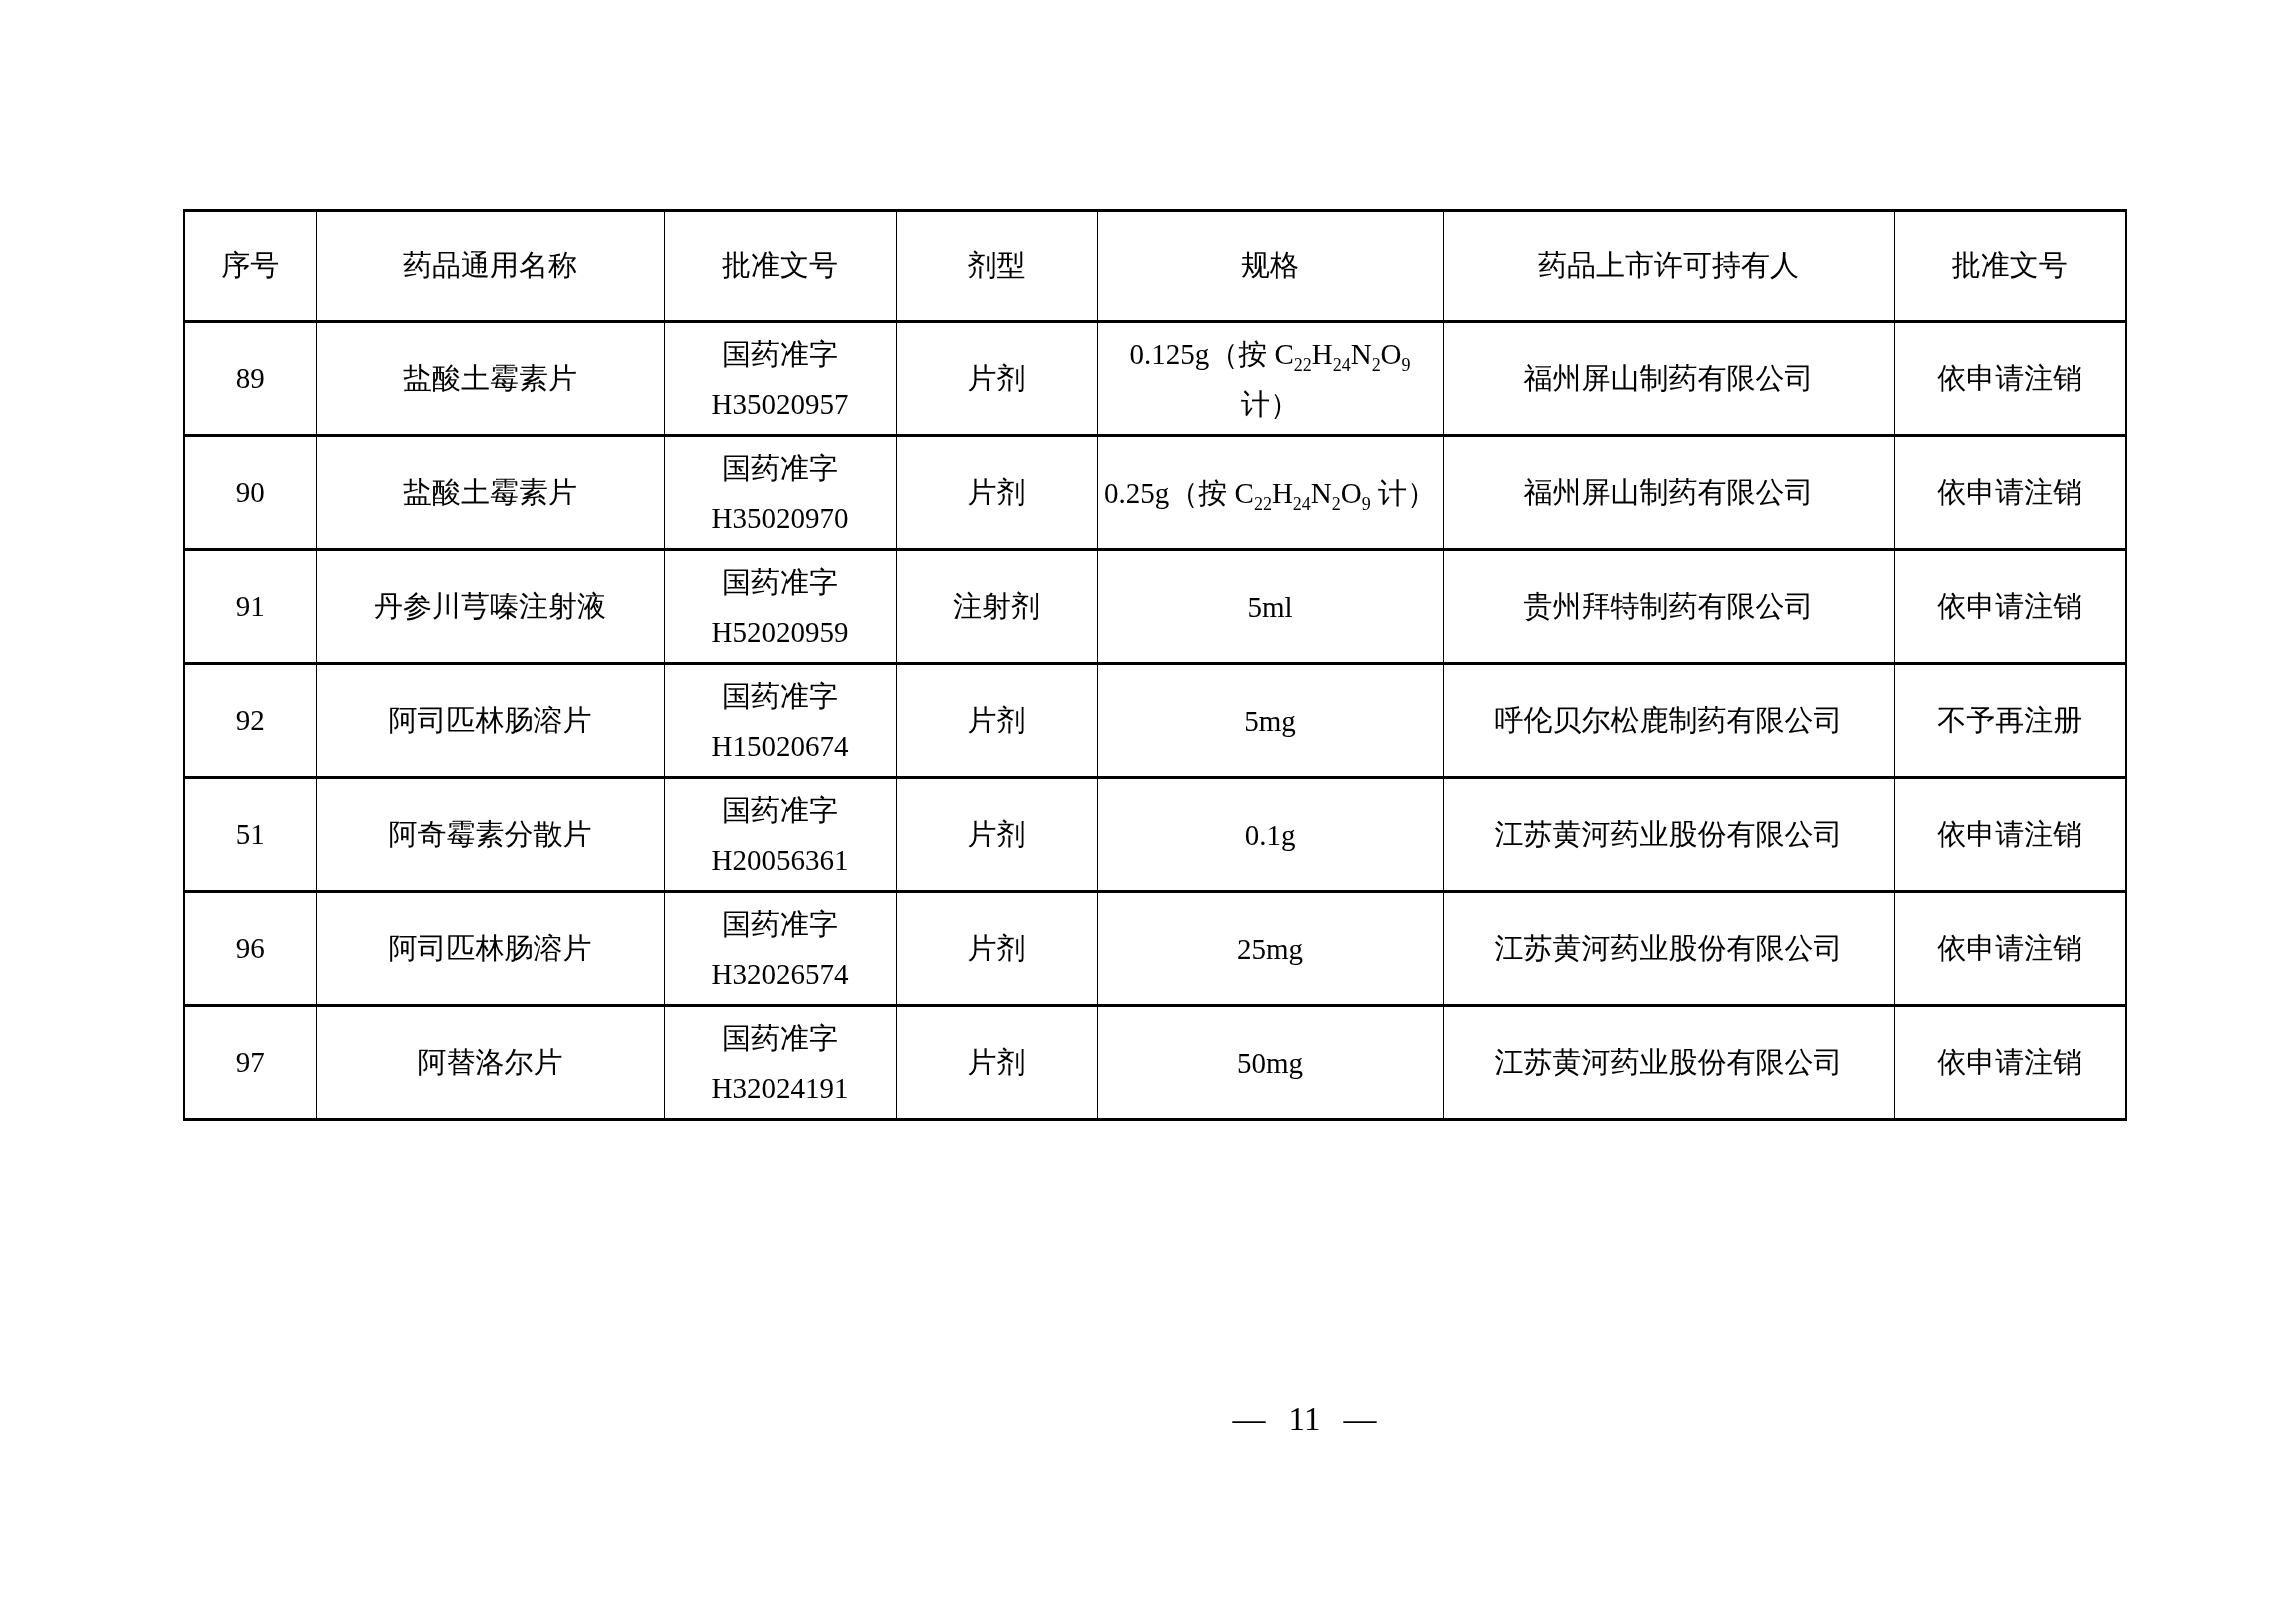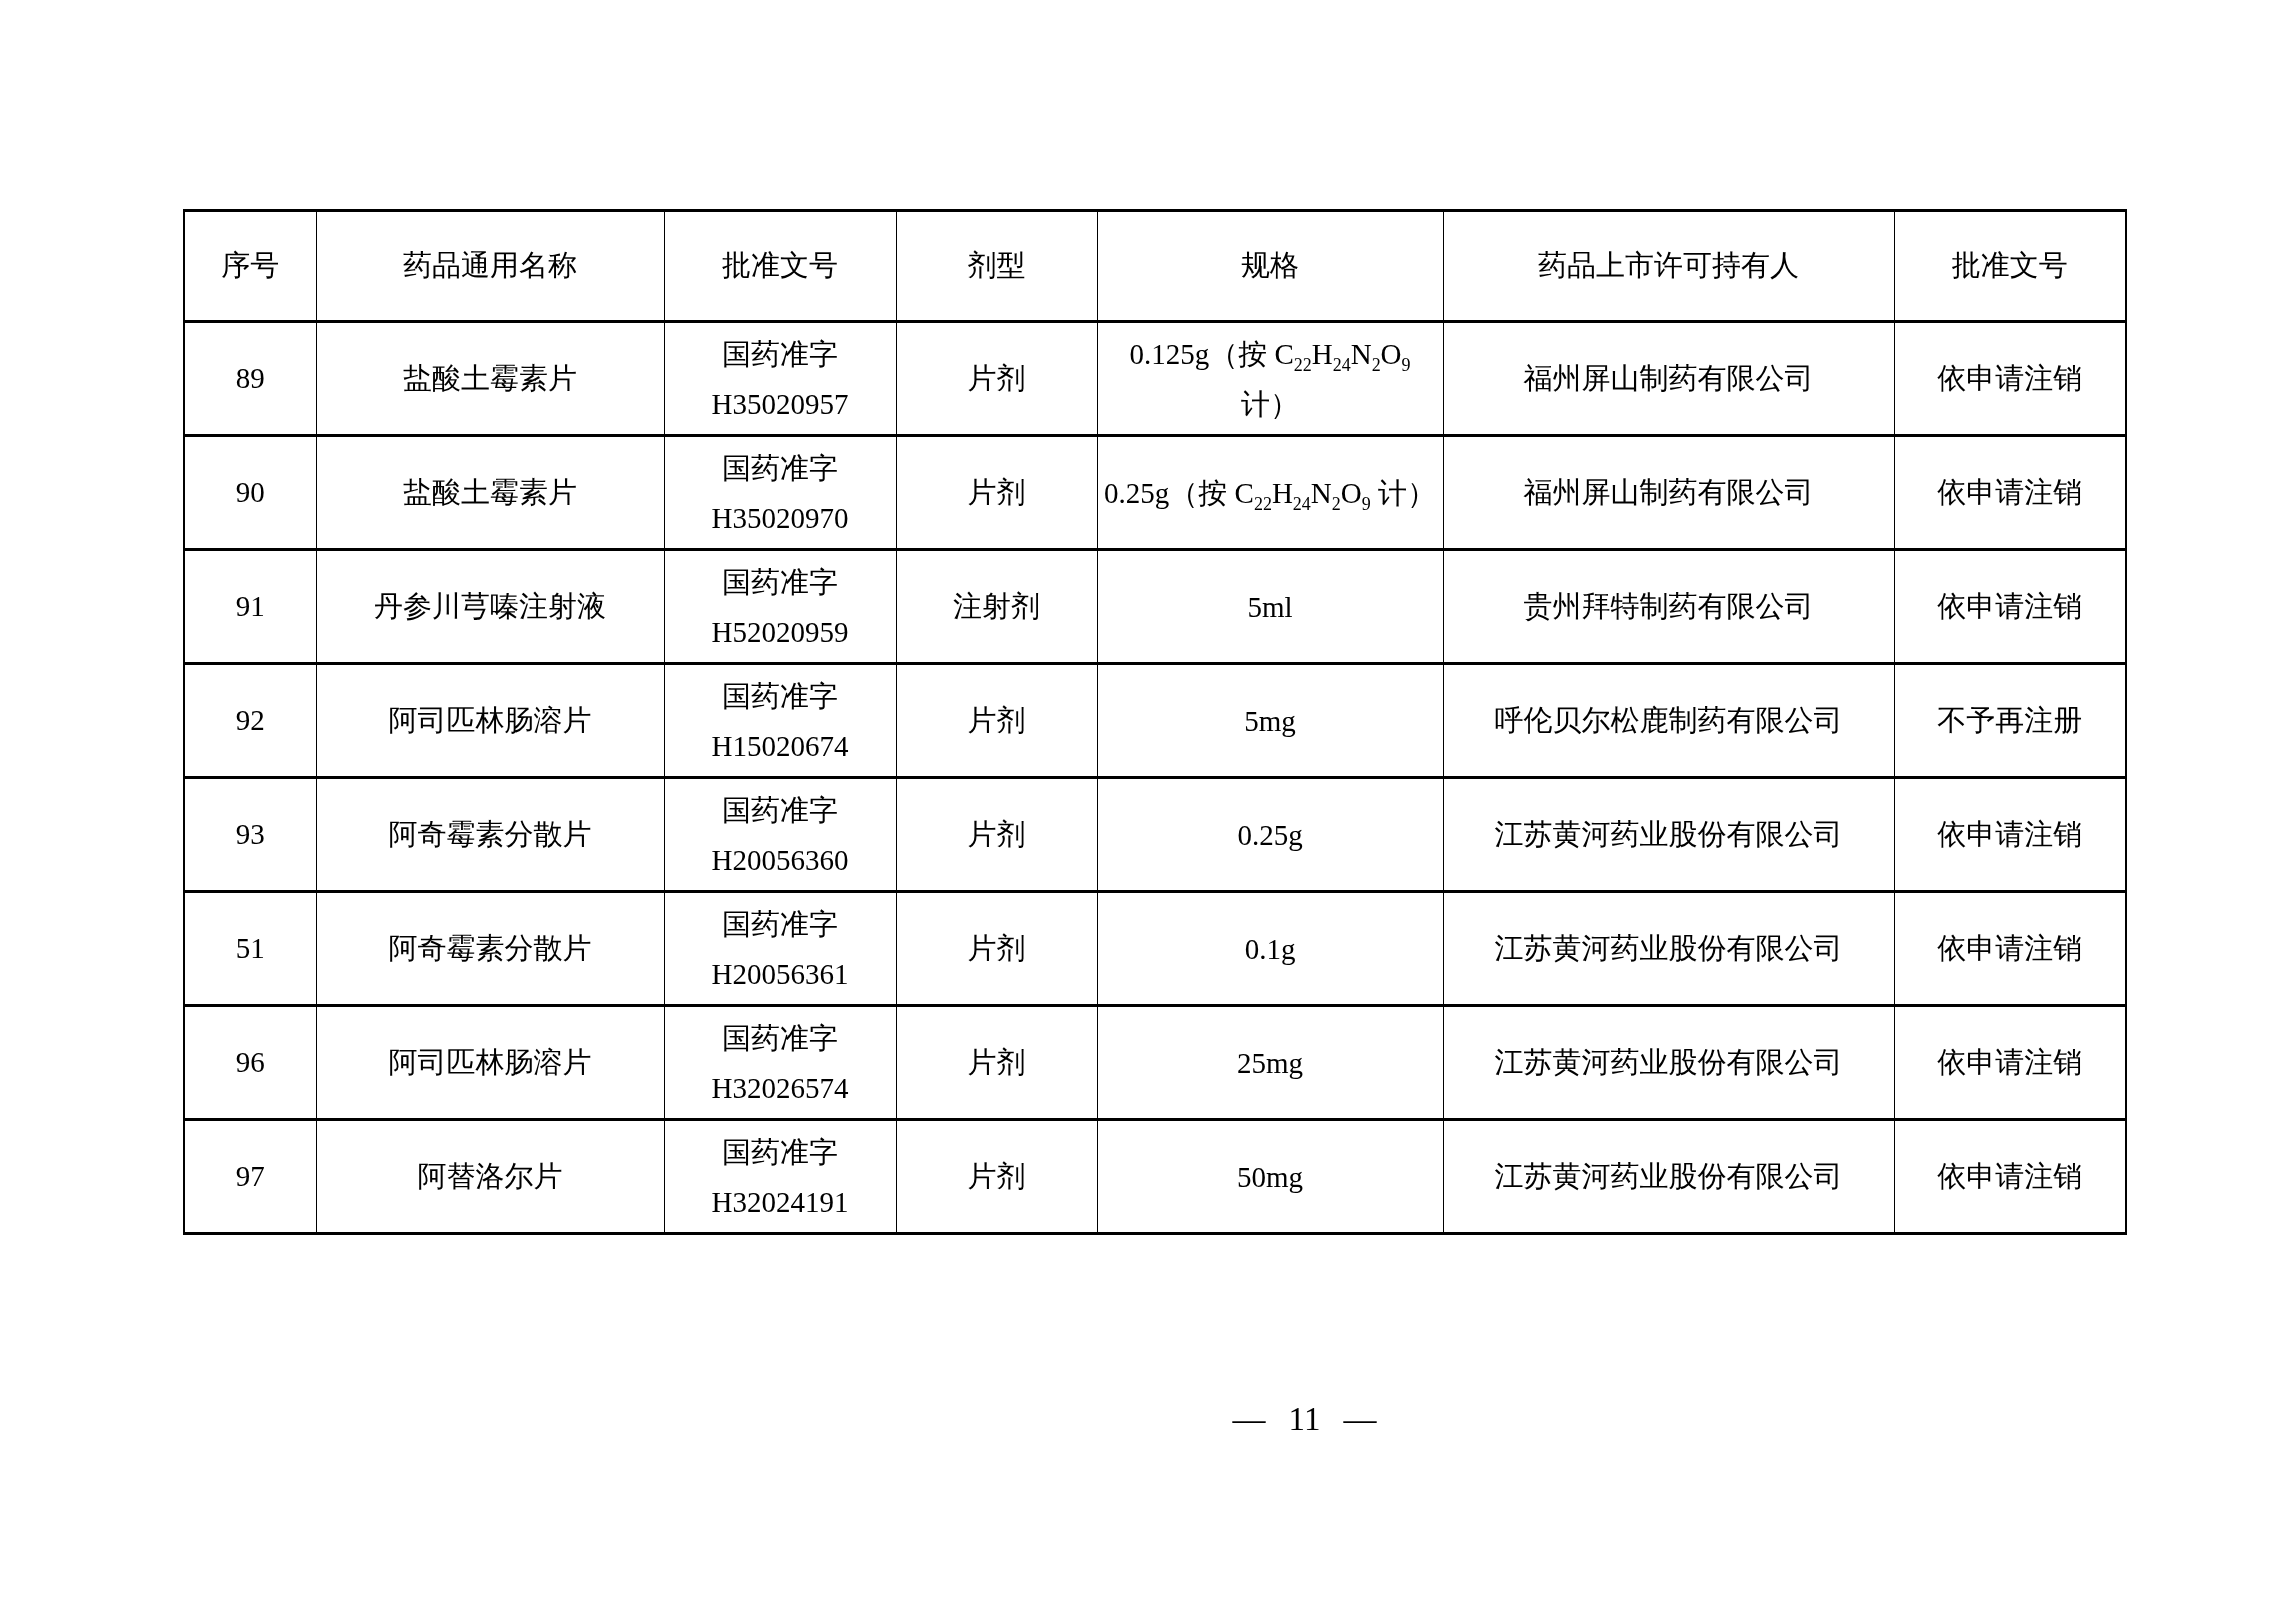--- a/index.html
+++ b/index.html
@@ -125,34 +125,20 @@
         <div class="stack-line approval-code">H15020674</div>
       </td>
       <td class="c-dosage">片剂</td>
       <td class="c-spec">
             <div class="stack-line">5mg</div>
           </td>
       <td class="c-holder">呼伦贝尔松鹿制药有限公司</td>
       <td class="c-status">不予再注册</td>
     </tr>
         <tr>
-      <td class="c-serial">93</td>
-      <td class="c-name">阿奇霉素分散片</td>
-      <td class="c-approval">
-        <div class="stack-line approval-prefix">国药准字</div>
-        <div class="stack-line approval-code">H20056360</div>
-      </td>
-      <td class="c-dosage">片剂</td>
-      <td class="c-spec">
-            <div class="stack-line">0.25g</div>
-          </td>
-      <td class="c-holder">江苏黄河药业股份有限公司</td>
-      <td class="c-status">依申请注销</td>
-    </tr>
-        <tr>
       <td class="c-serial">51</td>
       <td class="c-name">阿奇霉素分散片</td>
       <td class="c-approval">
         <div class="stack-line approval-prefix">国药准字</div>
         <div class="stack-line approval-code">H20056361</div>
       </td>
       <td class="c-dosage">片剂</td>
       <td class="c-spec">
             <div class="stack-line">0.1g</div>
           </td>

